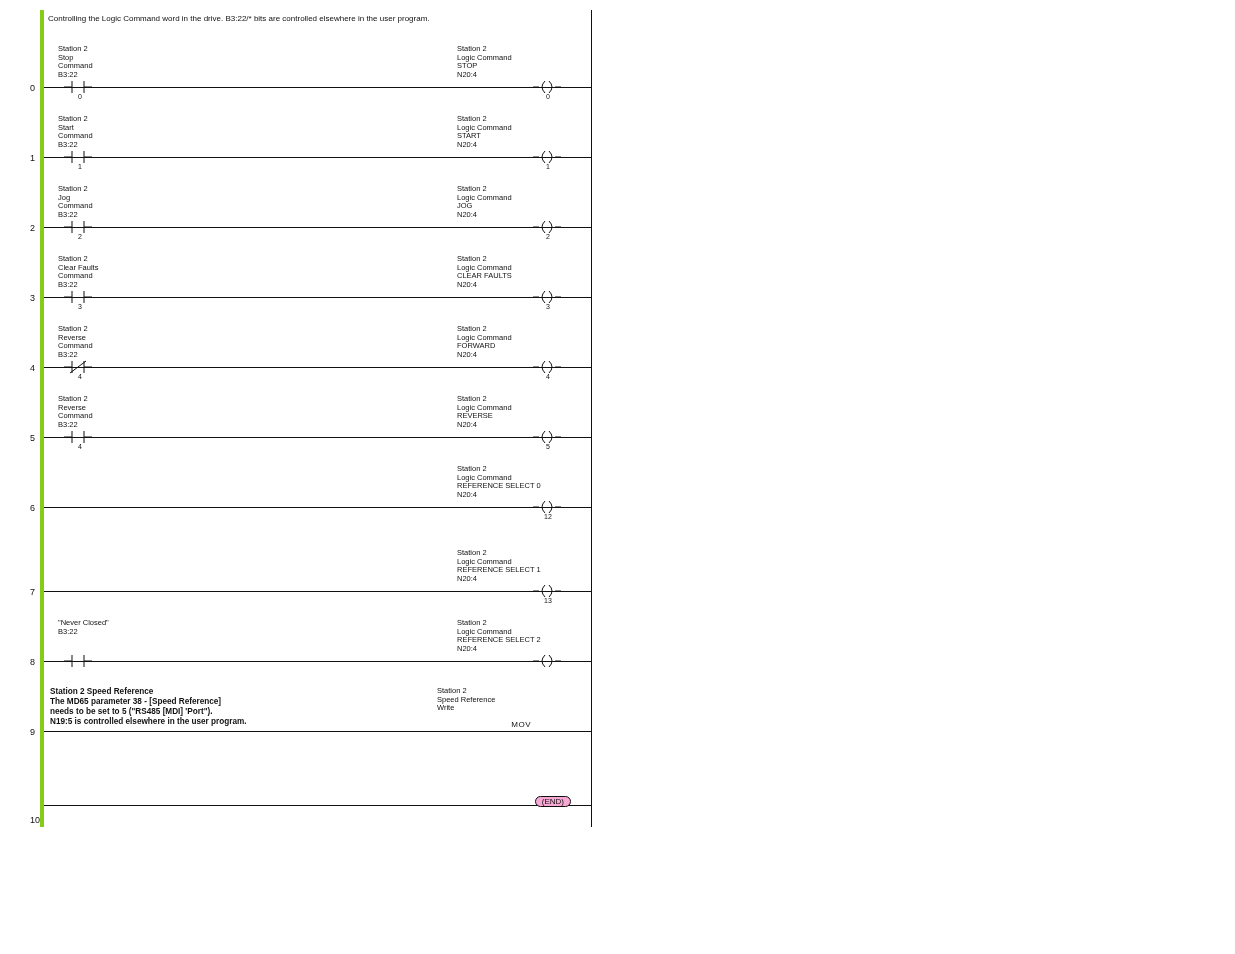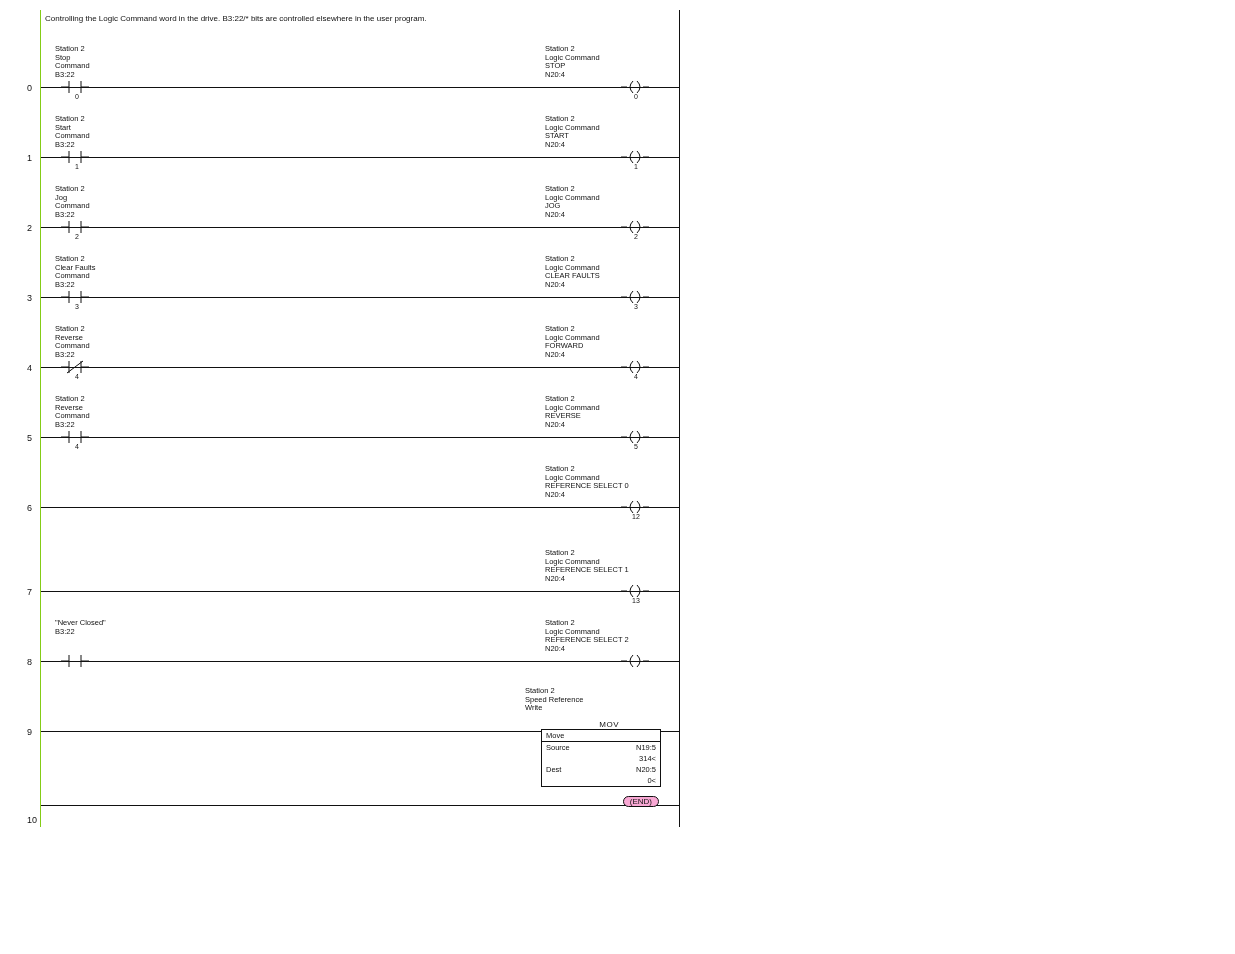--- a/index.html
+++ b/index.html
@@ -5,22 +5,22 @@
   * { box-sizing: border-box; }
   body {
     margin: 0;
     padding: 10px 40px 40px 40px;
     font-family: Arial, Helvetica, sans-serif;
     font-size: 8px;
     color: #111;
     background: #fff;
   }
   .ladder {
-    width: 640px;
-    border-left: 1px solid #84cc16;
+    width: 552px;
+    border-left: 4px solid #84cc16;
     border-right: 1px solid #111;
     position: relative;
     padding: 4px 0 6px 0;
   }
   .header-comment {
     padding: 0 4px 14px 4px;
     font-size: 8px;
   }
   .rung {
     position: relative;
@@ -421,44 +421,29 @@
             <path d="M16 2 Q22 8 16 14" fill="none" stroke="#111"></path>
           </svg>
           <div class="coil-bitnum"></div>
         </div>
         <div class="rung-line"></div>
       </div>
     </div>
 
   <div class="rung mov-rung">
     <div class="rung-num">9</div>
+    <div class="mov-comment" style="white-space:pre-line;font-weight:bold">Station 2 Speed Reference
+The MD65 parameter 38 - [Speed Reference]
+needs to be set to 5 ("RS485 [MDI] 'Port").
+N19:5 is controlled elsewhere in the user program.</div>
     <div class="coil-block-label">Station 2
 Speed Reference
 Write</div>
     <div class="rung-line"></div>
     <div class="mov-title">MOV</div>
-    <div class="mov-box">
-      <div class="mov-header">Move</div>
-      <div class="mov-row">
-        <span>Source</span>
-        <span class="mov-val">N19:5</span>
-      </div>
-      <div class="mov-row">
-        <span></span>
-        <span class="mov-val">314&lt;</span>
-      </div>
-      <div class="mov-row">
-        <span>Dest</span>
-        <span class="mov-val">N20:5</span>
-      </div>
-      <div class="mov-row">
-        <span></span>
-        <span class="mov-val">0&lt;</span>
-      </div>
-    </div>
   </div>
 
   <div class="end-rung">
     <div class="rung-num">10</div>
     <div class="rung-line"></div>
     <div class="end-coil">(END)</div>
   </div>
 
 </div>
 

